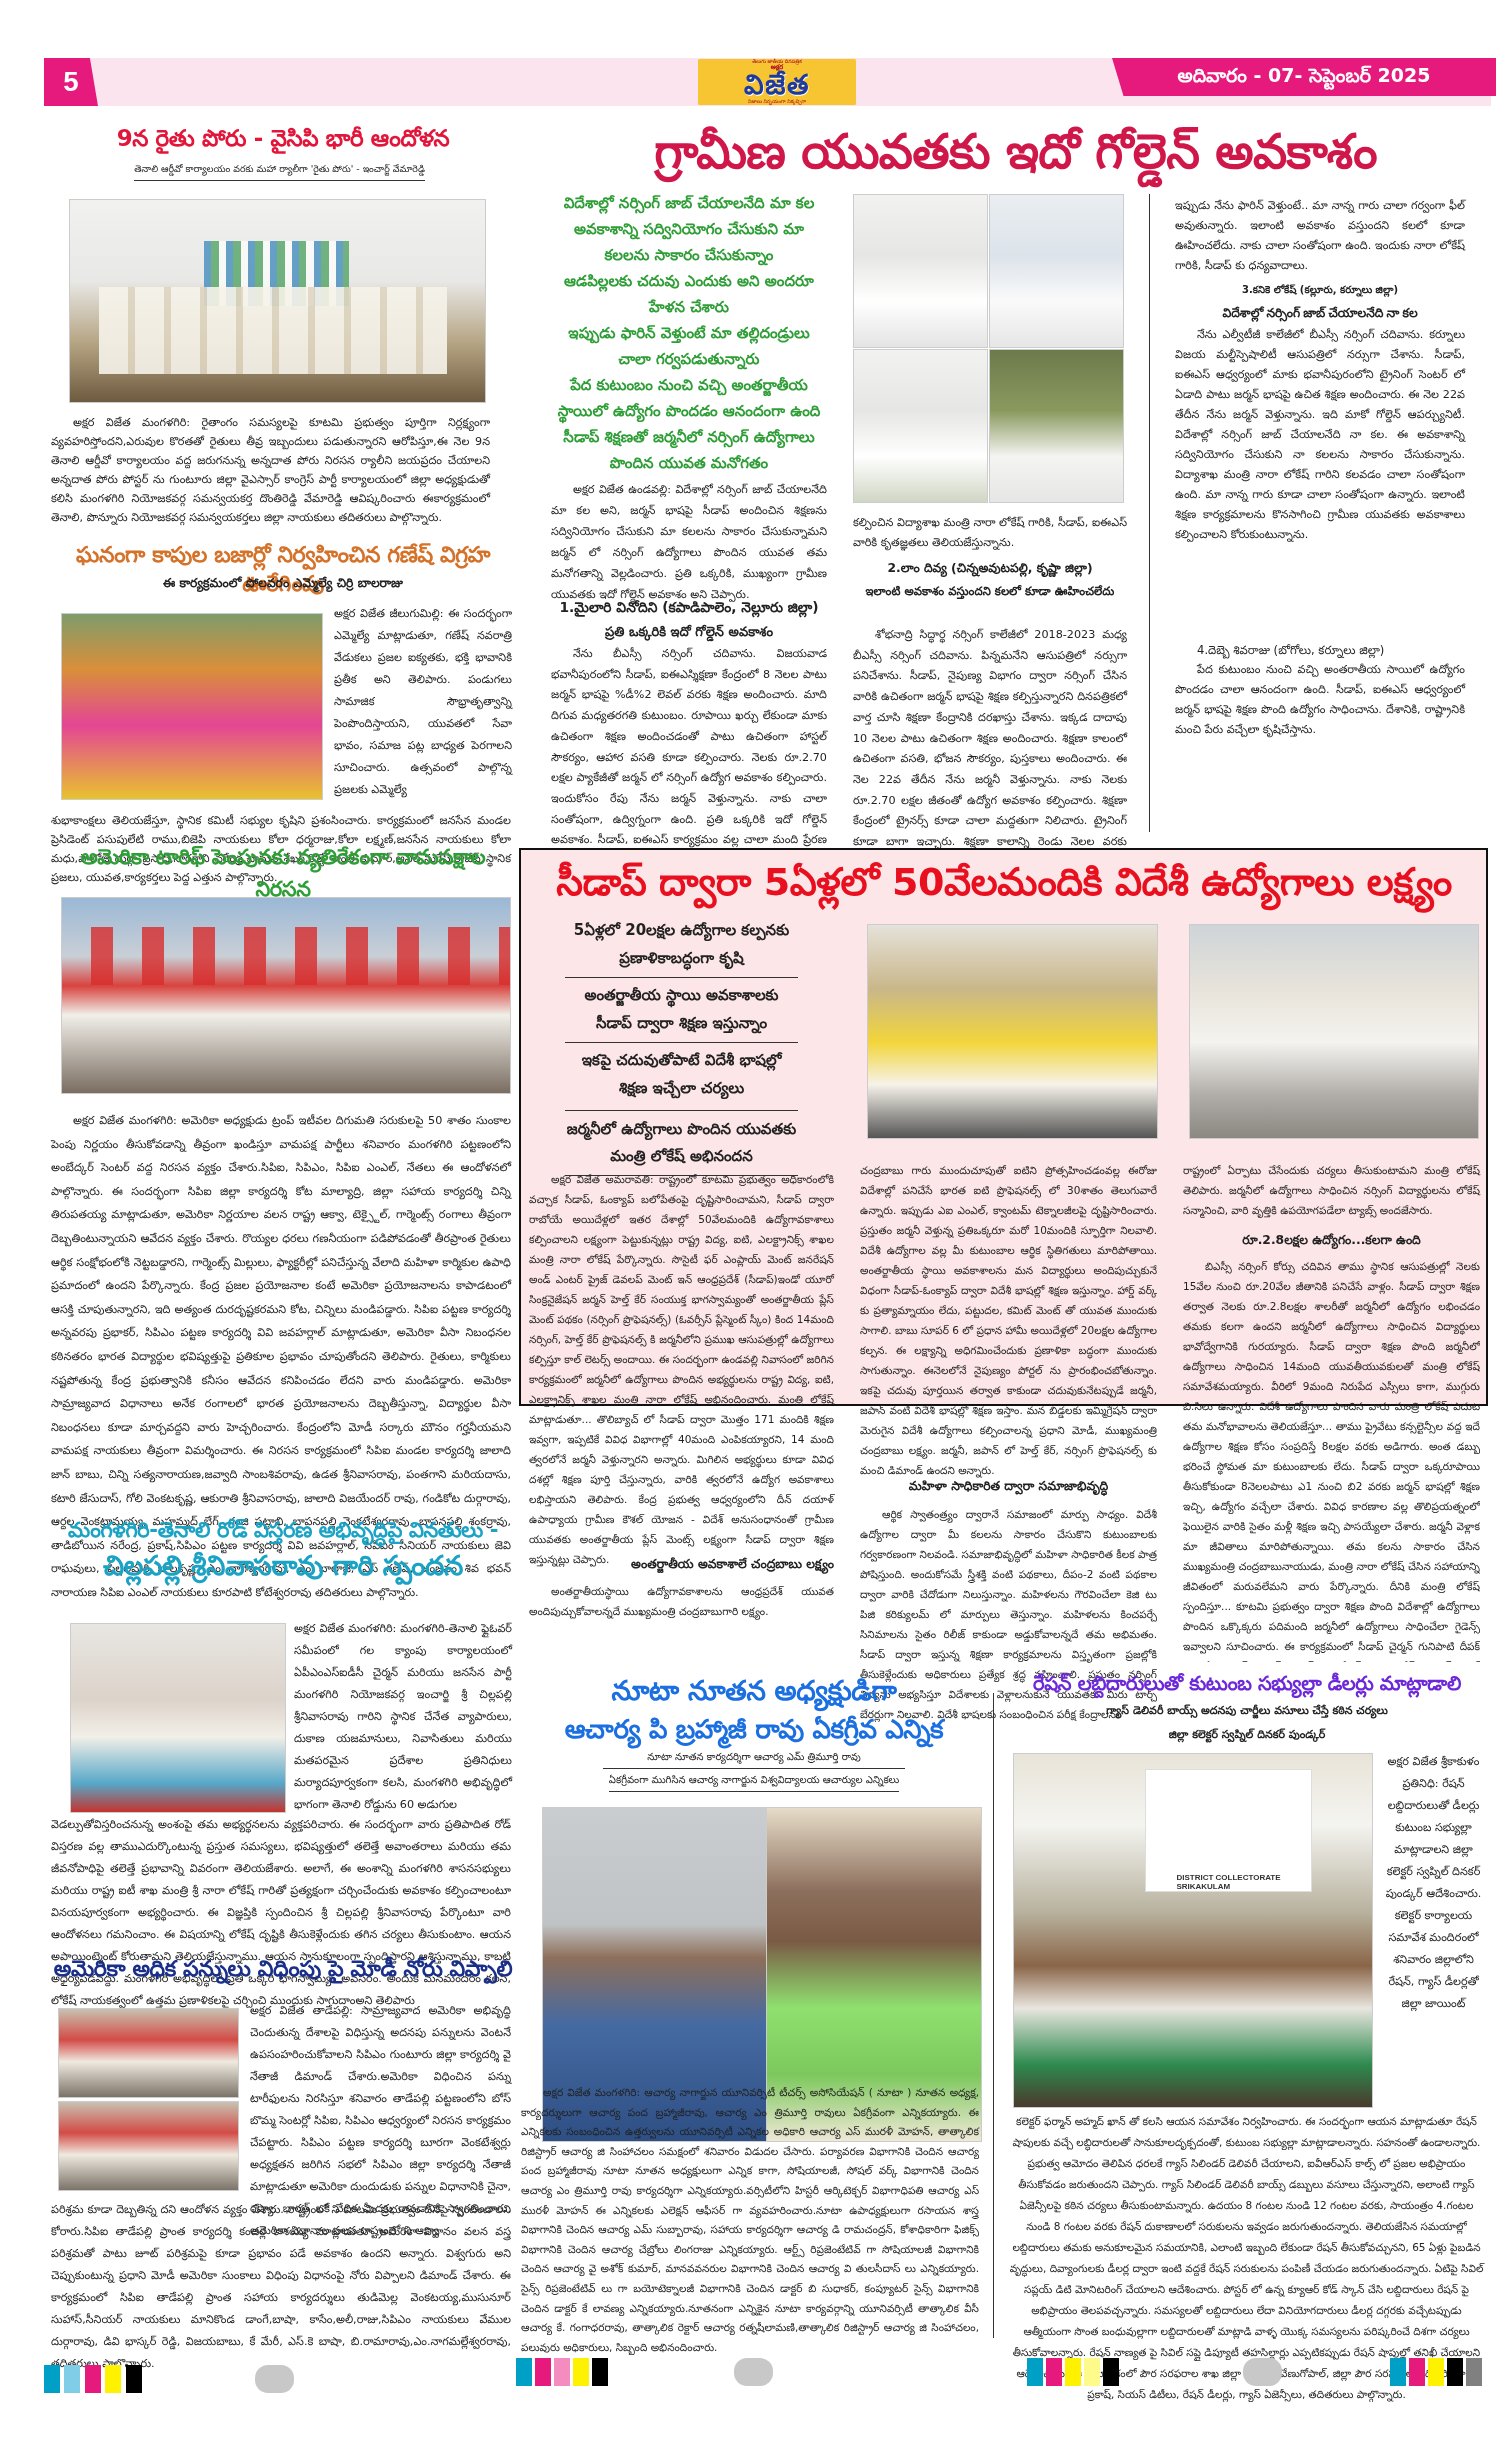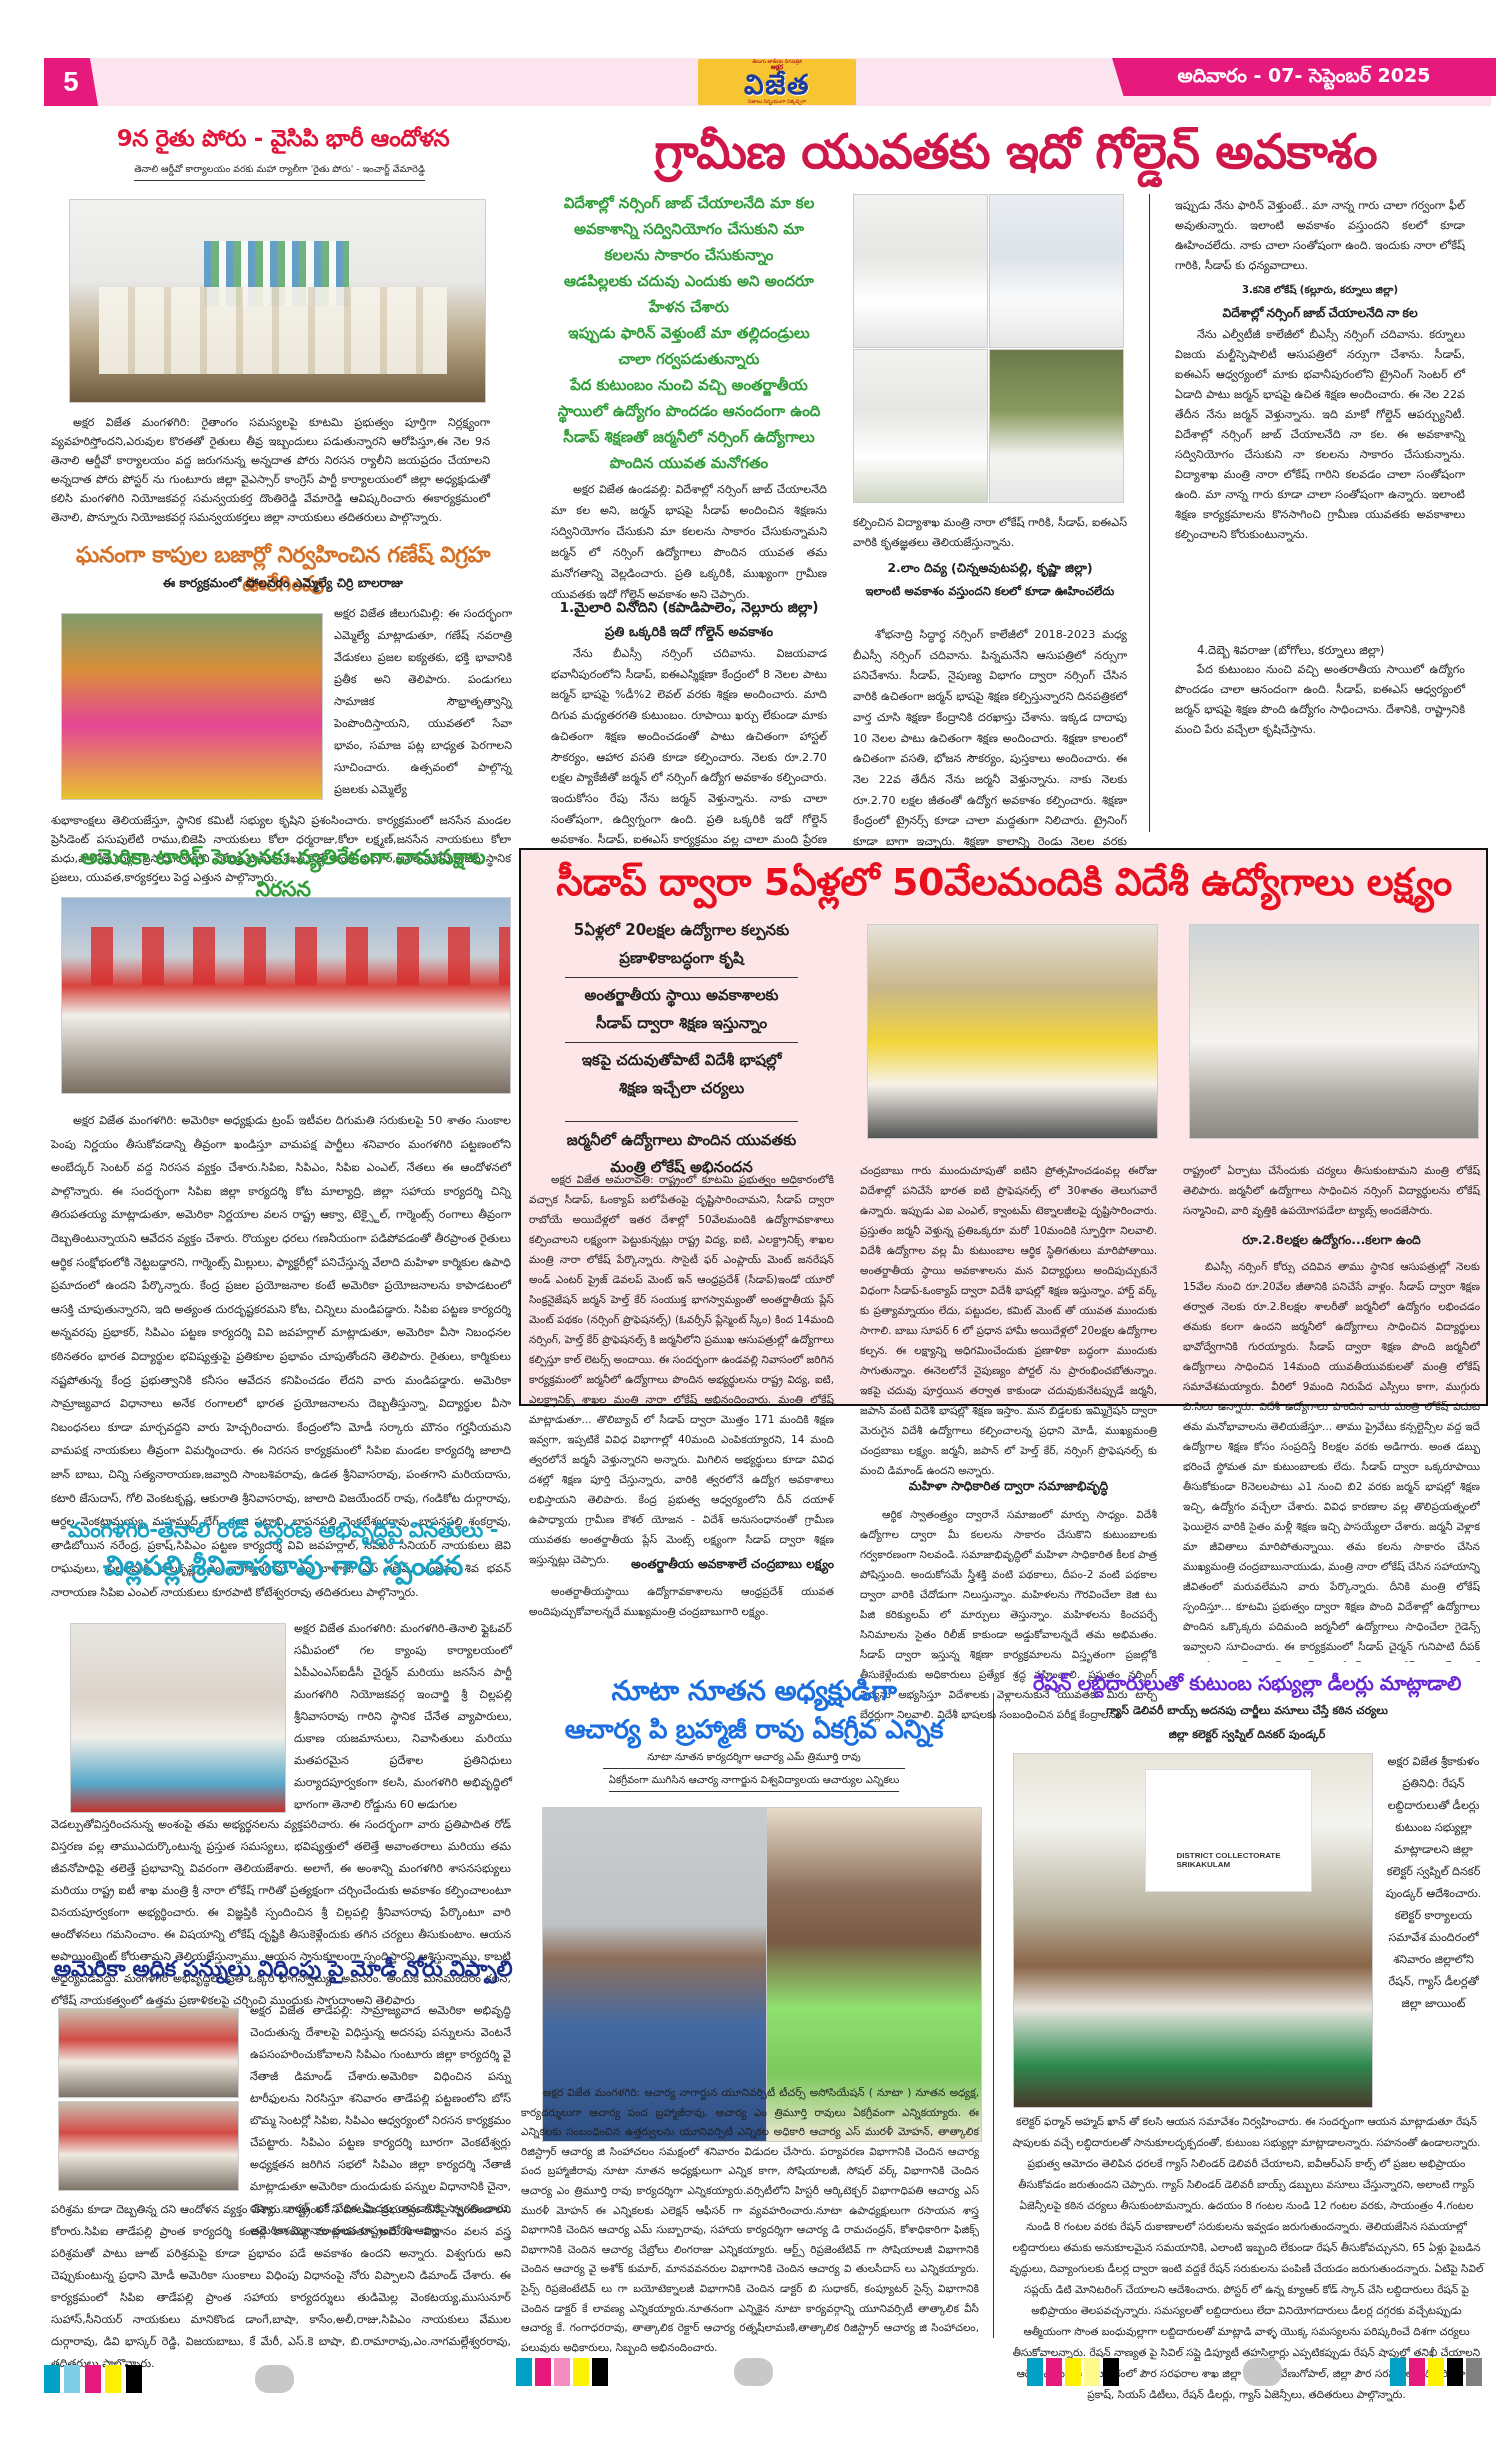--- a/index.html
+++ b/index.html
@@ -109,21 +109,21 @@
 <div class="abs body-txt indent" style="left:1175px;top:325px;width:290px;line-height:20px;">నేను ఎల్వీటీజీ కాలేజీలో బీఎస్సీ నర్సింగ్ చదివాను. కర్నూలు విజయ మల్టీస్పెషాలిటీ ఆసుపత్రిలో నర్సుగా చేశాను. సీడాప్, ఐఈఎస్ ఆధ్వర్యంలో మాకు భవానీపురంలోని ట్రైనింగ్ సెంటర్ లో ఏడాది పాటు జర్మన్ భాషపై ఉచిత శిక్షణ అందించారు. ఈ నెల 22వ తేదీన నేను జర్మన్ వెళ్తున్నాను. ఇది మాకో గోల్డెన్ ఆపర్చ్యునిటీ. విదేశాల్లో నర్సింగ్ జాబ్ చేయాలనేది నా కల. ఈ అవకాశాన్ని సద్వినియోగం చేసుకుని నా కలలను సాకారం చేసుకున్నాను. విద్యాశాఖ మంత్రి నారా లోకేష్ గారిని కలవడం చాలా సంతోషంగా ఉంది. మా నాన్న గారు కూడా చాలా సంతోషంగా ఉన్నారు. ఇలాంటి శిక్షణ కార్యక్రమాలను కొనసాగించి గ్రామీణ యువతకు అవకాశాలు కల్పించాలని కోరుకుంటున్నాను.</div>
 <div class="abs" style="left:1175px;top:640px;width:290px;font-size:11.6px;padding-left:22px;line-height:20px;">4.దెబ్బె శివరాజు (బోగోలు, కర్నూలు జిల్లా)</div>
 <div class="abs body-txt indent" style="left:1175px;top:660px;width:290px;line-height:20px;">పేద కుటుంబం నుంచి వచ్చి అంతరాతీయ సాయిలో ఉద్యోగం పొందడం చాలా ఆనందంగా ఉంది. సీడాప్, ఐఈఎస్ ఆధ్వర్యంలో జర్మన్ భాషపై శిక్షణ పొంది ఉద్యోగం సాధించాను. దేశానికి, రాష్ట్రానికి మంచి పేరు వచ్చేలా కృషిచేస్తాను.</div>
 
 <div class="abs pink-box"></div>
 <div class="abs story-title h-red" style="left:529px;top:856px;width:950px;font-size:38px;line-height:52px;color:#e8101f;">సీడాప్ ద్వారా 5ఏళ్లలో 50వేలమందికి విదేశీ ఉద్యోగాలు లక్ష్యం</div>
 
 <div class="abs" style="left:529px;top:917px;width:305px;text-align:center;font-size:15px;line-height:27.6px;font-weight:bold;">
   <div style="border-bottom:0.7px solid #333;margin:0 36px 4.4px;padding-bottom:4.4px;">5ఏళ్లలో 20లక్షల ఉద్యోగాల కల్పనకు ప్రణాళికాబద్ధంగా కృషి</div>
   <div style="border-bottom:0.7px solid #333;margin:0 36px 4.4px;padding-bottom:4.4px;">అంతర్జాతీయ స్థాయి అవకాశాలకు సీడాప్ ద్వారా శిక్షణ ఇస్తున్నాం</div>
-  <div style="border-bottom:0.7px solid #333;margin:0 36px 4.4px;padding-bottom:19px;">ఇకపై చదువుతోపాటే విదేశీ భాషల్లో శిక్షణ ఇచ్చేలా చర్యలు</div>
+  <div style="border-bottom:0.7px solid #333;margin:0 36px 4.4px;padding-bottom:8px;">ఇకపై చదువుతోపాటే విదేశీ భాషల్లో శిక్షణ ఇచ్చేలా చర్యలు</div>
   <div style="border-bottom:0.7px solid #333;margin:0 36px 4.4px;padding-bottom:4.4px;">జర్మనీలో ఉద్యోగాలు పొందిన యువతకు మంత్రి లోకేష్ అభినందన</div>
 </div>
 
 <div class="abs photo" style="left:867px;top:924px;width:291px;height:215px;background:linear-gradient(180deg,#e5e2da 0%,#c9b78a 30%,#f2d53a 55%,#f6f2ea 75%,#555 100%);"></div>
 <div class="abs photo" style="left:1189px;top:924px;width:290px;height:215px;background:linear-gradient(180deg,#cfd4d8 0%,#e7e3da 30%,#f5f3ef 55%,#b0ada8 80%,#8b8781 100%);"></div>
 
 <div class="abs body-txt indent" style="left:529px;top:1169px;width:305px;font-size:10.5px;line-height:20px;">అక్షర విజేత అమరావతి: రాష్ట్రంలో కూటమి ప్రభుత్వం అధికారంలోకి వచ్చాక సీడాప్, ఓంక్యాప్ బలోపేతంపై దృష్టిసారించామని, సీడాప్ ద్వారా రాబోయే అయిదేళ్లలో ఇతర దేశాల్లో 50వేలమందికి ఉద్యోగావకాశాలు కల్పించాలని లక్ష్యంగా పెట్టుకున్నట్లు రాష్ట్ర విద్య, ఐటి, ఎలక్ట్రానిక్స్ శాఖల మంత్రి నారా లోకేష్ పేర్కొన్నారు. సొసైటీ ఫర్ ఎంప్లాయ్ మెంట్ జనరేషన్ అండ్ ఎంటర్ ప్రైజ్ డెవలప్ మెంట్ ఇన్ ఆంధ్రప్రదేశ్ (సీడాప్)ఇండో యూరో సింక్రనైజేషన్ జర్మన్ హెల్త్ కేర్ సంయుక్త భాగస్వామ్యంతో అంతర్జాతీయ ప్లేస్ మెంట్ పథకం (నర్సింగ్ ప్రొఫెషనల్స్) (ఓవర్సీస్ ప్లేస్మెంట్ స్కీం) కింద 14మంది నర్సింగ్, హెల్త్ కేర్ ప్రొఫెషనల్స్ కి జర్మనీలోని ప్రముఖ ఆసుపత్రుల్లో ఉద్యోగాలు కల్పిస్తూ కాల్ లెటర్స్ అందాయి. ఈ సందర్భంగా ఉండవల్లి నివాసంలో జరిగిన కార్యక్రమంలో జర్మనీలో ఉద్యోగాలు పొందిన అభ్యర్థులను రాష్ట్ర విద్య, ఐటి, ఎలక్ట్రానిక్స్ శాఖల మంత్రి నారా లోకేష్ అభినందించారు. మంత్రి లోకేష్ మాట్లాడుతూ... తొలిబ్యాచ్ లో సీడాప్ ద్వారా మొత్తం 171 మందికి శిక్షణ ఇవ్వగా, ఇప్పటికే వివిధ విభాగాల్లో 40మంది ఎంపికయ్యారని, 14 మంది త్వరలోనే జర్మనీ వెళ్తున్నారని అన్నారు. మిగిలిన అభ్యర్థులు కూడా వివిధ దశల్లో శిక్షణ పూర్తి చేస్తున్నారు, వారికి త్వరలోనే ఉద్యోగ అవకాశాలు లభిస్తాయని తెలిపారు. కేంద్ర ప్రభుత్వ ఆధ్వర్యంలోని దీన్ దయాళ్ ఉపాధ్యాయ గ్రామీణ కౌశల్ యోజన - విదేశ్ అనుసంధానంతో గ్రామీణ యువతకు అంతర్జాతీయ ప్లేస్ మెంట్స్ లక్ష్యంగా సీడాప్ ద్వారా శిక్షణ ఇస్తున్నట్లు చెప్పారు.</div>
 <div class="abs" style="left:529px;top:1557px;width:305px;text-align:right;font-size:12.3px;font-weight:bold;">అంతర్జాతీయ అవకాశాలే చంద్రబాబు లక్ష్యం</div>
 <div class="abs body-txt indent" style="left:529px;top:1581px;width:305px;font-size:10.5px;line-height:20px;">అంతర్జాతీయస్థాయి ఉద్యోగావకాశాలను ఆంధ్రప్రదేశ్ యువత అందిపుచ్చుకోవాలన్నదే ముఖ్యమంత్రి చంద్రబాబుగారి లక్ష్యం.</div>
 
@@ -146,21 +146,21 @@
 <div class="abs photo" style="left:542px;top:1807px;width:225px;height:335px;background:linear-gradient(180deg,#c9cdd0 0%,#bfc3c5 35%,#8e6f5a 45%,#456aa2 65%,#2e4f84 100%);"></div>
 <div class="abs photo" style="left:766px;top:1807px;width:216px;height:335px;background:linear-gradient(180deg,#e6dcc9 0%,#8c6f5c 25%,#7a5a45 40%,#8fe06f 60%,#7cc85c 80%,#efe8d6 100%);"></div>
 <div class="abs body-txt" style="left:521px;top:2083px;width:458px;font-size:10.5px;line-height:19.6px;text-indent:22px;">అక్షర విజేత మంగళగిరి: ఆచార్య నాగార్జున యూనివర్సిటీ టీచర్స్ అసోసియేషన్ ( నూటా ) నూతన అధ్యక్ష, కార్యదర్శులుగా ఆచార్య పంద బ్రహ్మాజీరావు, ఆచార్య ఎం త్రిమూర్తి రావులు ఏకగ్రీవంగా ఎన్నికయ్యారు. ఈ ఎన్నికలకు సంబంధించిన ఉత్తర్వులను యూనివర్సిటీ ఎన్నికల అధికారి ఆచార్య ఎస్ మురళీ మోహన్, తాత్కాలిక రిజిస్ట్రార్ ఆచార్య జి సింహాచలం సమక్షంలో శనివారం విడుదల చేసారు. పర్యావరణ విభాగానికి చెందిన ఆచార్య పంద బ్రహ్మాజీరావు నూటా నూతన అధ్యక్షులుగా ఎన్నిక కాగా, సోషియాలజీ, సోషల్ వర్క్ విభాగానికి చెందిన ఆచార్య ఎం త్రిమూర్తి రావు కార్యదర్శిగా ఎన్నికయ్యారు.వర్సిటీలోని హిస్టరీ ఆర్కిటెక్చర్ విభాగాధిపతి ఆచార్య ఎస్ మురళీ మోహన్ ఈ ఎన్నికలకు ఎలెక్షన్ ఆఫీసర్ గా వ్యవహరించారు.నూటా ఉపాధ్యక్షులుగా రసాయన శాస్త్ర విభాగానికి చెందిన ఆచార్య ఎమ్ సుబ్బారావు, సహాయ కార్యదర్శిగా ఆచార్య డి రామచంద్రన్, కోశాధికారిగా ఫిజిక్స్ విభాగానికి చెందిన ఆచార్య చేబ్రోలు లింగరాజు ఎన్నికయ్యారు. ఆర్ట్స్ రిప్రజెంటేటివ్ గా సోషియాలజీ విభాగానికి చెందిన ఆచార్య వై అశోక్ కుమార్, మానవవనరుల విభాగానికి చెందిన ఆచార్య వి తులసీదాస్ లు ఎన్నికయ్యారు. సైన్స్ రిప్రజెంటేటివ్ లు గా బయోటెక్నాలజీ విభాగానికి చెందిన డాక్టర్ బి సుధాకర్, కంప్యూటర్ సైన్స్ విభాగానికి చెందిన డాక్టర్ కే లావణ్య ఎన్నికయ్యారు.నూతనంగా ఎన్నికైన నూటా కార్యవర్గాన్ని యూనివర్సిటీ తాత్కాలిక వీసీ ఆచార్య కే. గంగాధరరావు, తాత్కాలిక రెక్టార్ ఆచార్య రత్నషీలామణి,తాత్కాలిక రిజిస్ట్రార్ ఆచార్య జి సింహాచలం, పలువురు అధికారులు, సిబ్బంది అభినందించారు.</div>
 
 <div class="abs col-rule" style="left:993px;top:1693px;height:645px;"></div>
 
 <div class="abs story-title" style="left:1004px;top:1668px;width:486px;font-size:19.6px;line-height:32px;color:#6d28d9;">రేషన్ లబ్దిదారులుతో కుటుంబ సభ్యుల్లా డీలర్లు మాట్లాడాలి</div>
 <div class="abs" style="left:1004px;top:1704px;width:486px;text-align:center;font-size:11px;font-weight:bold;">గ్యాస్ డెలివరీ బాయ్స్ అదనపు చార్జీలు వసూలు చేస్తే కఠిన చర్యలు</div>
 <div class="abs" style="left:1004px;top:1728px;width:486px;text-align:center;font-size:11px;font-weight:bold;">జిల్లా కలెక్టర్ స్వప్నిల్ దినకర్ పుండ్కర్</div>
 <div class="abs photo" style="left:1013px;top:1753px;width:360px;height:355px;background:linear-gradient(180deg,#e8e4d8 0%,#f4f4f0 20%,#b7b19d 45%,#8a6548 60%,#e9e6df 72%,#2e8a4f 88%,#4a3a2c 100%);">
-  <div style="position:absolute;left:131px;top:14.5px;width:167px;height:123px;background:#fff;border:1.5px solid #ddd;font:bold 8px 'Liberation Sans',sans-serif;color:#333;display:flex;align-items:flex-end;justify-content:center;padding-bottom:22px;">DISTRICT COLLECTORATE<br>SRIKAKULAM</div>
+  <div style="position:absolute;left:131px;top:14.5px;width:167px;height:123px;background:#fff;border:1.5px solid #ddd;font:bold 8px 'Liberation Sans',sans-serif;color:#333;display:flex;align-items:flex-end;justify-content:center;">DISTRICT COLLECTORATE<br>SRIKAKULAM</div>
 </div>
 <div class="abs body-txt" style="left:1381px;top:1751px;width:105px;line-height:22px;text-align:center;">అక్షర విజేత శ్రీకాకుళం ప్రతినిధి: రేషన్ లబ్దిదారులుతో డీలర్లు కుటుంబ సభ్యుల్లా మాట్లాడాలని జిల్లా కలెక్టర్ స్వప్నిల్ దినకర్ పుండ్కర్ ఆదేశించారు. కలెక్టర్ కార్యాలయ సమావేశ మందిరంలో శనివారం జిల్లాలోని రేషన్, గ్యాస్ డీలర్లతో జిల్లా జాయింట్</div>
 <div class="abs body-txt" style="left:1009px;top:2111px;width:475px;font-size:10.5px;line-height:21px;text-align:center;">కలెక్టర్ ఫర్మాన్ అహ్మద్ ఖాన్ తో కలసి ఆయన సమావేశం నిర్వహించారు. ఈ సందర్భంగా ఆయన మాట్లాడుతూ రేషన్ షాపులకు వచ్చే లబ్ధిదారులతో సానుకూలదృక్పదంతో, కుటుంబ సభ్యుల్లా మాట్లాడాలన్నారు. సహనంతో ఉండాలన్నారు. ప్రభుత్వ ఆమోదం తెలిపిన ధరలకే గ్యాస్ సిలిండర్ డెలివరీ చేయాలని, ఐవీఆర్ఎస్ కాల్స్ లో ప్రజల అభిప్రాయం తీసుకోవడం జరుతుందని చెప్పారు. గ్యాస్ సిలిండర్ డెలివరీ బాయ్స్ డబ్బులు వసూలు చేస్తున్నారని, అలాంటి గ్యాస్ ఏజెన్సీలపై కఠిన చర్యలు తీసుకుంటామన్నారు. ఉదయం 8 గంటల నుండి 12 గంటల వరకు, సాయంత్రం 4.గంటల నుండి 8 గంటల వరకు రేషన్ దుకాణాలలో సరుకులను ఇవ్వడం జరుగుతుందన్నారు. తెలియజేసిన సమయాల్లో లబ్దిదారులు తమకు అనుకూలమైన సమయానికి, ఎలాంటి ఇబ్బంది లేకుండా రేషన్ తీసుకోవచ్చునని, 65 ఏళ్లు పైబడిన వృద్ధులు, దివ్యాంగులకు డీలర్ల ద్వారా ఇంటి వద్దకే రేషన్ సరుకులను పంపిణీ చేయడం జరుగుతుందన్నారు. ఏటిపై సివిల్ సప్లయ్ డిటి మోనిటరింగ్ చేయాలని ఆదేశించారు. పోస్టర్ లో ఉన్న క్యూఆర్ కోడ్ స్కాన్ చేసి లబ్దిదారులు రేషన్ పై అభిప్రాయం తెలపవచ్చన్నారు. సమస్యలతో లబ్దిదారులు లేదా వినియోగదారులు డీలర్ల దగ్గరకు వచ్చేటప్పుడు ఆత్మీయంగా సొంత బంధువుల్లాగా లబ్దిదారులతో మాట్లాడి వాళ్ళ యొక్క సమస్యలను పరిష్కరించే దిశగా చర్యలు తీసుకోవాలన్నారు. రేషన్ నాణ్యత పై సివిల్ సప్లై డిప్యూటీ తహసిల్దార్లు ఎప్పటికప్పుడు రేషన్ షాపుల్లో తనిఖీ చేయాలని ఆదేశించారు. ఈ సమావేశంలో పౌర సరఫరాల శాఖ జిల్లా మేనేజర్ వేణుగోపాల్, జిల్లా పౌర సరఫరాల అధికారి సూర్య ప్రకాష్, సియస్ డిటీలు, రేషన్ డీలర్లు, గ్యాస్ ఏజెన్సీలు, తదితరులు పాల్గొన్నారు.</div>
 
 <div class="abs" style="left:44px;top:2365px;display:flex;gap:4.4px;">
   <div class="reg" style="background:#00a0c6"></div>
   <div class="reg" style="background:#7fcde6"></div>
   <div class="reg" style="background:#e6197d"></div>
   <div class="reg" style="background:#fff200"></div>
   <div class="reg" style="background:#000"></div>

